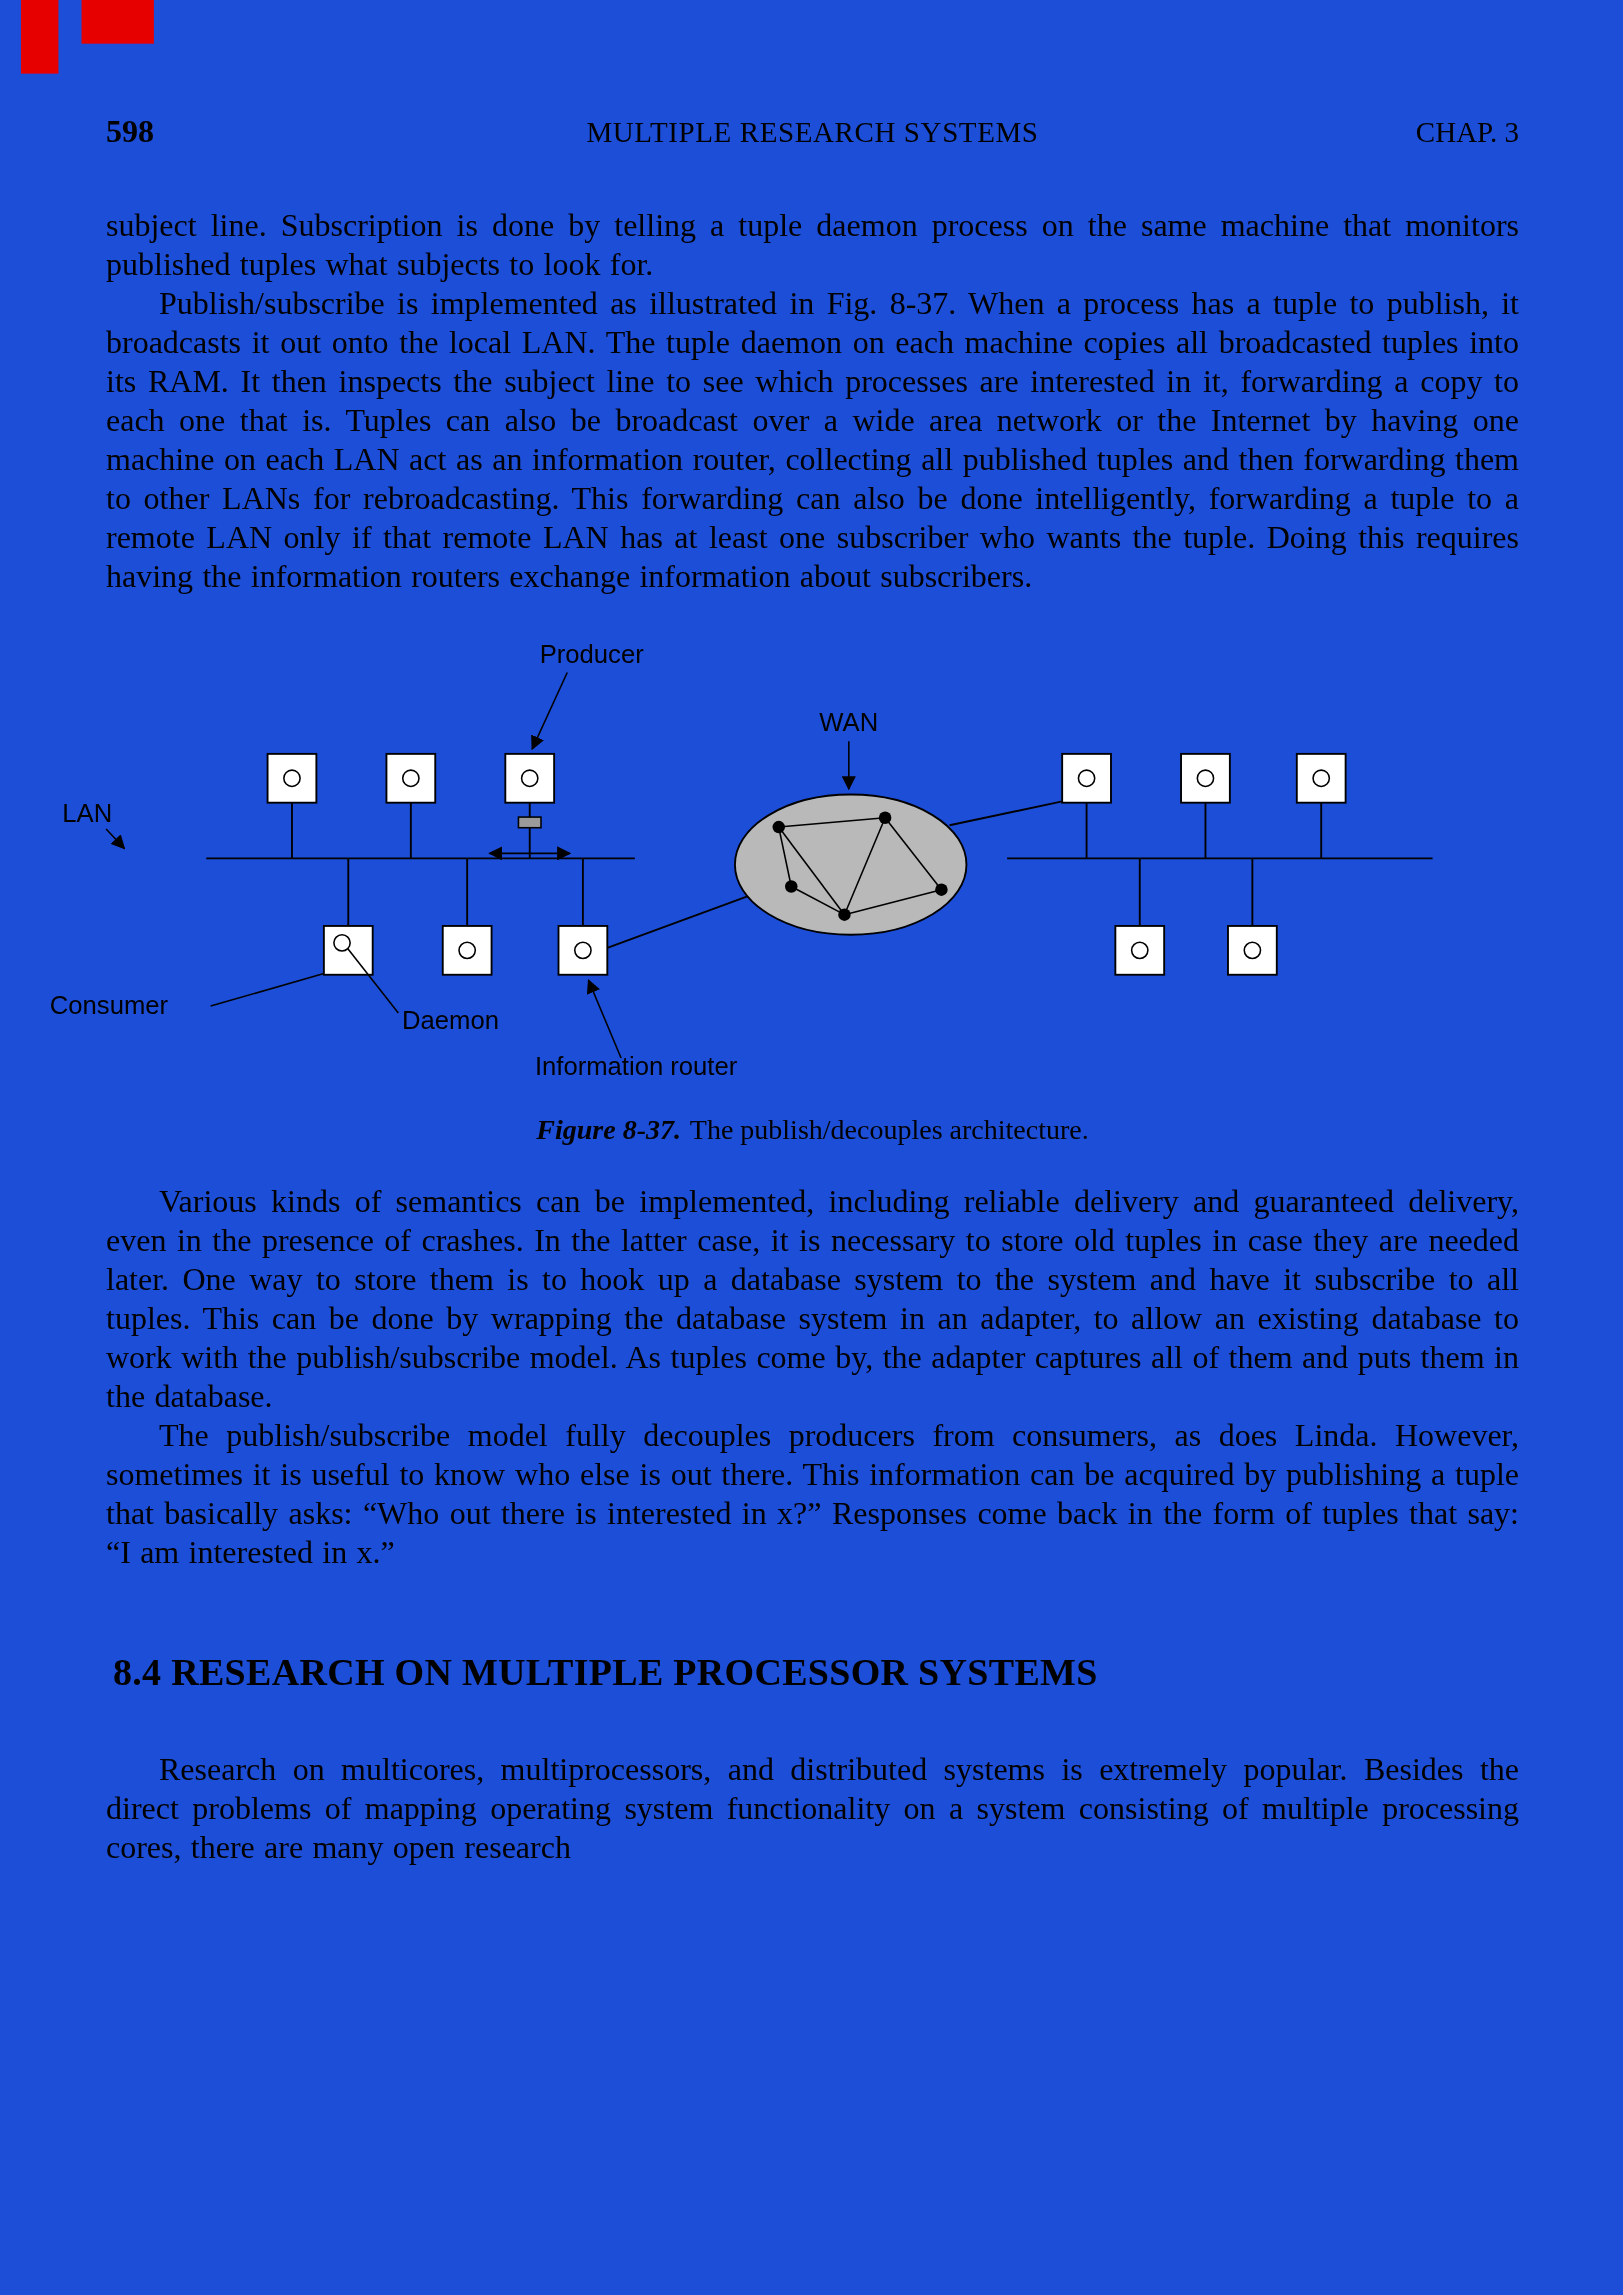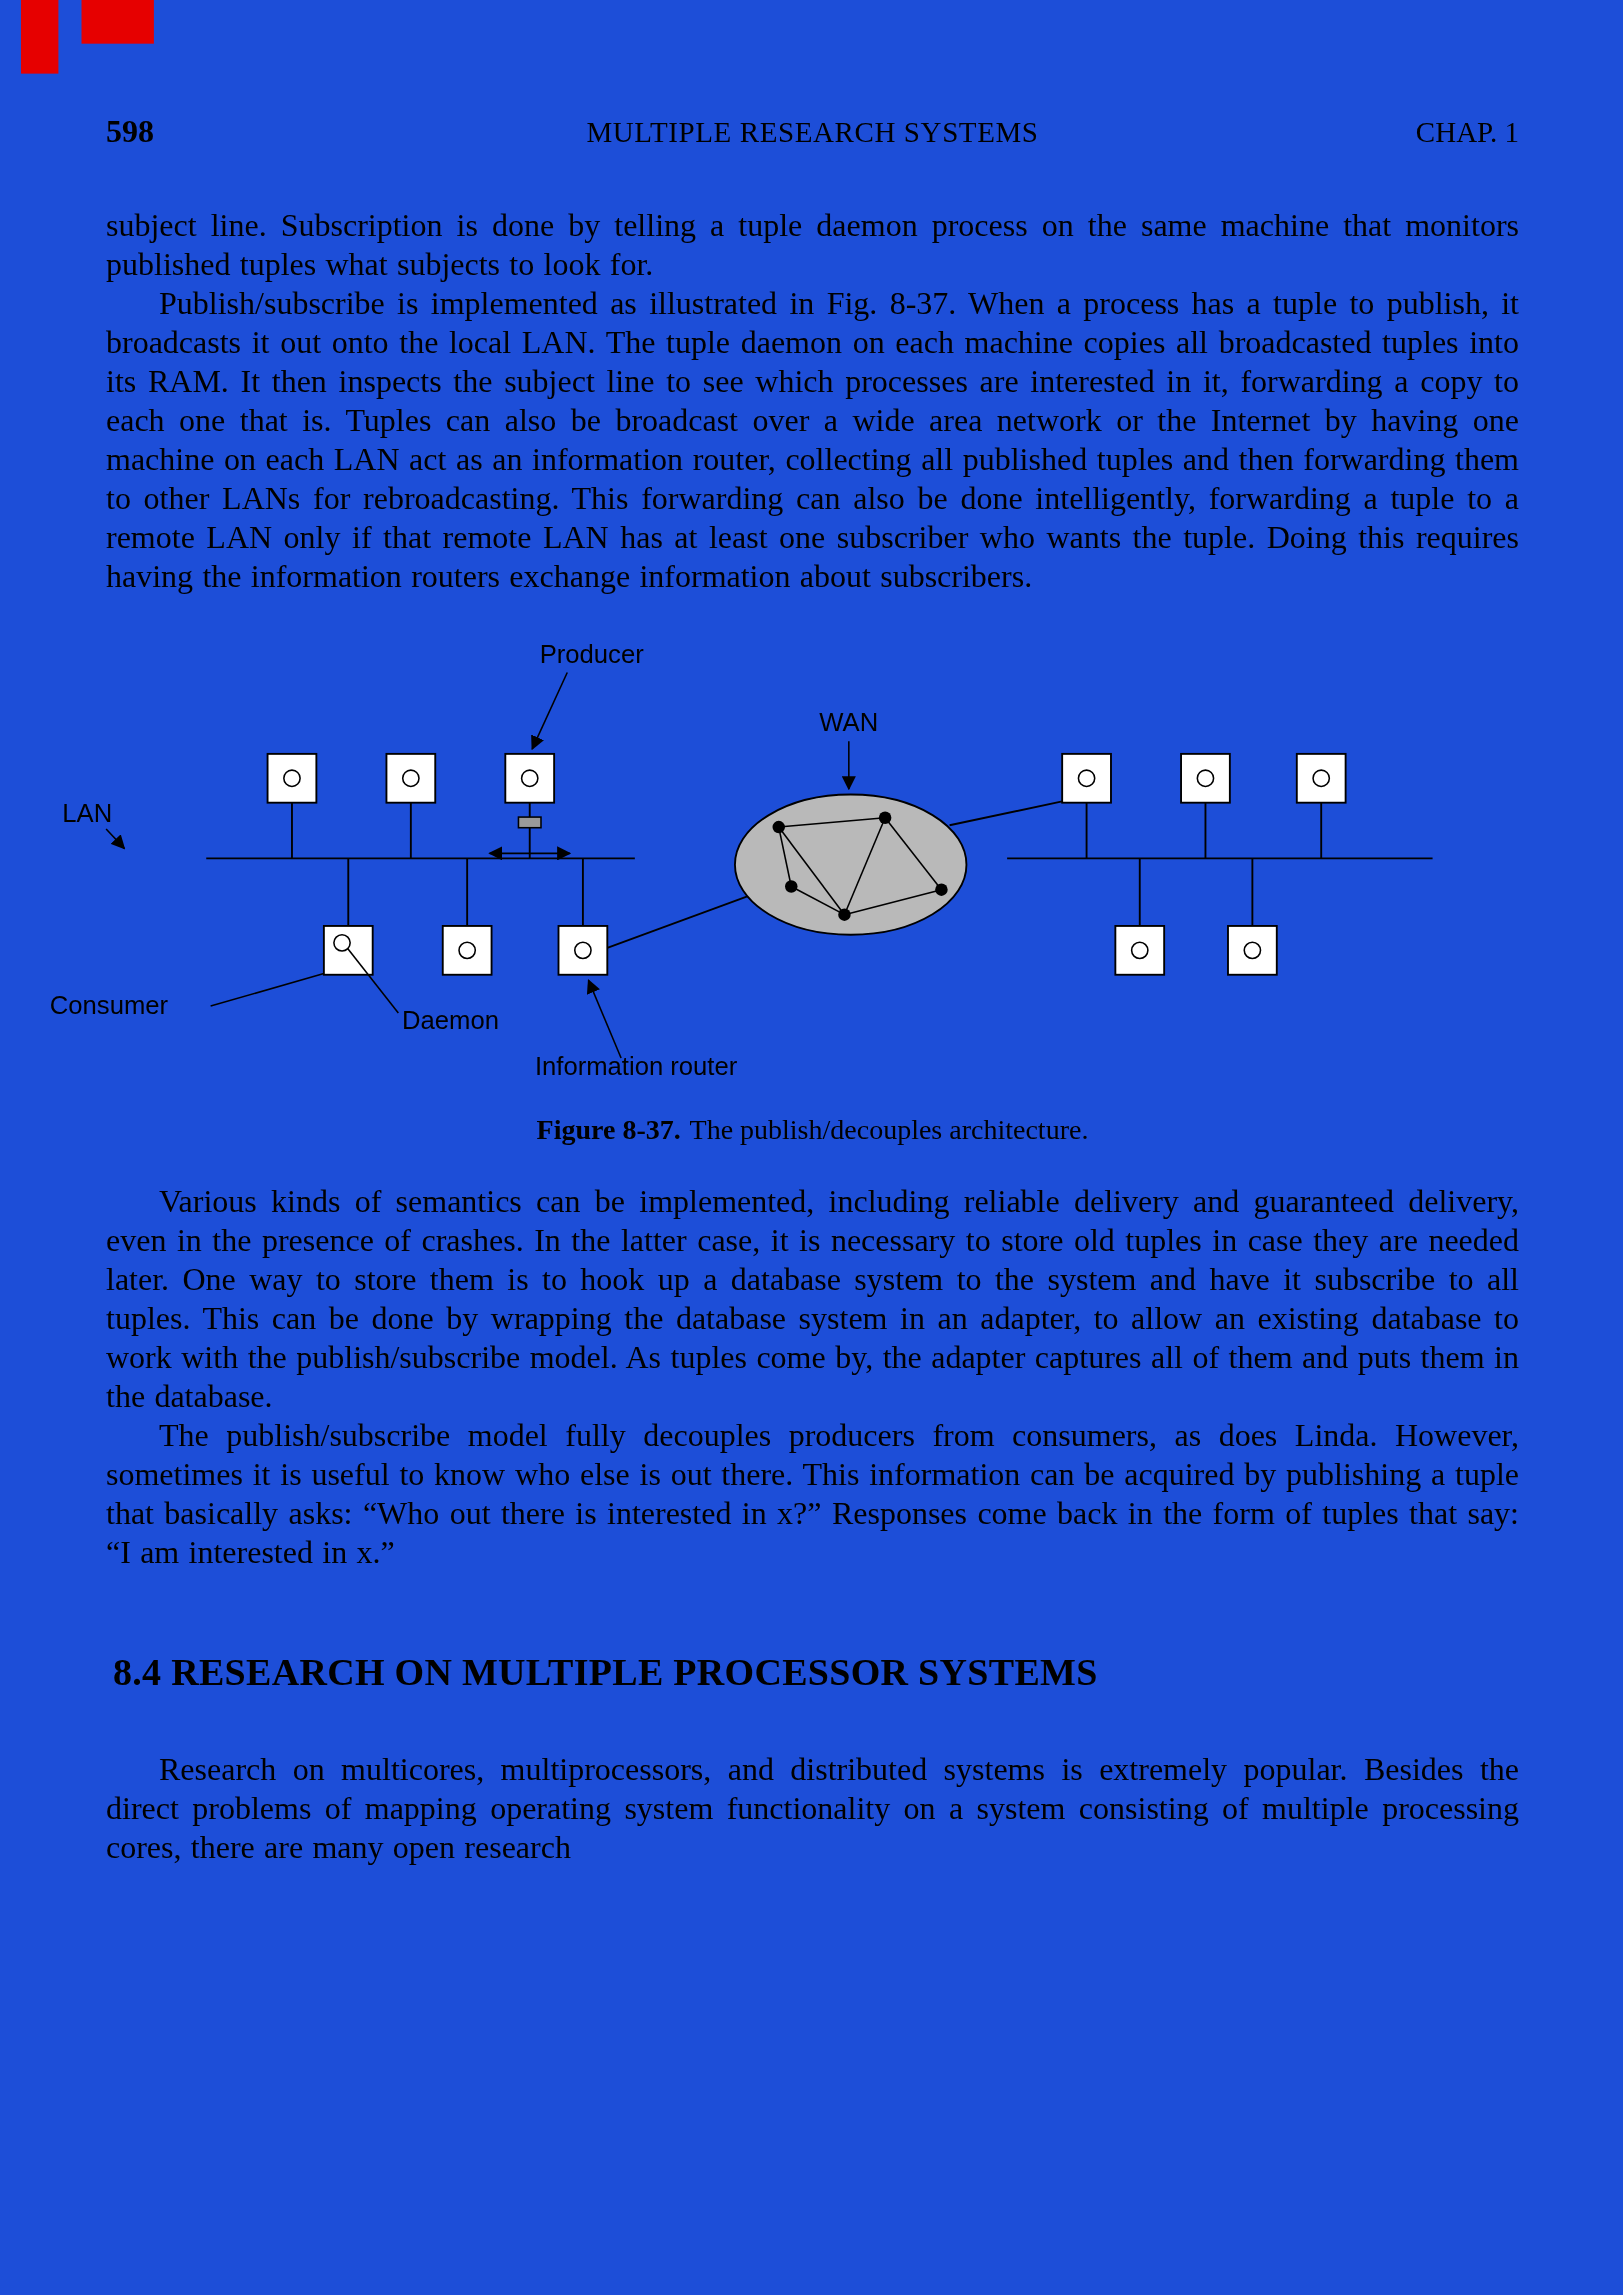--- a/index.html
+++ b/index.html
@@ -51,21 +51,21 @@
   .node-box { fill: #ffffff; stroke: #000; stroke-width: 3; }
   .proc-circle { fill: none; stroke: #000; stroke-width: 2.5; }
   .wan-node { fill: #000; }
 
   .figcaption {
     margin: 21px 0 36px 60px;
     width: 1413px;
     text-align: center;
     font-size: 28px;
   }
-  .figcaption b { margin-right: 8.8px; }
+  .figcaption b { margin-right: 8.8px; font-style: italic; }
 
   h2.section-heading {
     font-size: 38px;
     letter-spacing: 0.3px;
     margin: 78px 0 56px 7px;
     font-weight: bold;
   }
 </style>
 </head>
 <body>
@@ -75,21 +75,21 @@
   <svg class="red-marks" width="163" height="78" viewBox="0 0 260 125">
     <rect x="33" y="0" width="60" height="118" fill="#e60000"></rect>
     <rect x="130" y="0" width="116" height="70" fill="#e60000"></rect>
   </svg>
 
   <div class="content">
 
     <div class="page-header">
       <span class="page-number">598</span>
       <span class="running-title">MULTIPLE RESEARCH SYSTEMS</span>
-      <span class="chapter">CHAP. 1</span>
+      <span class="chapter">CHAP. 3</span>
     </div>
 
     <p class="body-par noindent">subject line. Subscription is done by telling a tuple daemon process on the same machine that monitors published tuples what subjects to look for.</p>
     <p class="body-par">Publish/subscribe is implemented as illustrated in Fig. 8-37. When a process has a tuple to publish, it broadcasts it out onto the local LAN. The tuple daemon on each machine copies all broadcasted tuples into its RAM. It then inspects the subject line to see which processes are interested in it, forwarding a copy to each one that is. Tuples can also be broadcast over a wide area network or the Internet by having one machine on each LAN act as an information router, collecting all published tuples and then forwarding them to other LANs for rebroadcasting. This forwarding can also be done intelligently, forwarding a tuple to a remote LAN only if that remote LAN has at least one subscriber who wants the tuple. Doing this requires having the information routers exchange information about subscribers.</p>
 
     <div class="fig">
       <svg class="diagram" viewBox="0 0 2360 740" width="1478" height="463">
         <defs>
           <marker id="arr" viewBox="0 0 10 10" refX="9" refY="5" markerWidth="9" markerHeight="9" orient="auto-start-reverse">
             <path d="M0,0 L10,5 L0,10 z" fill="#000"></path>

